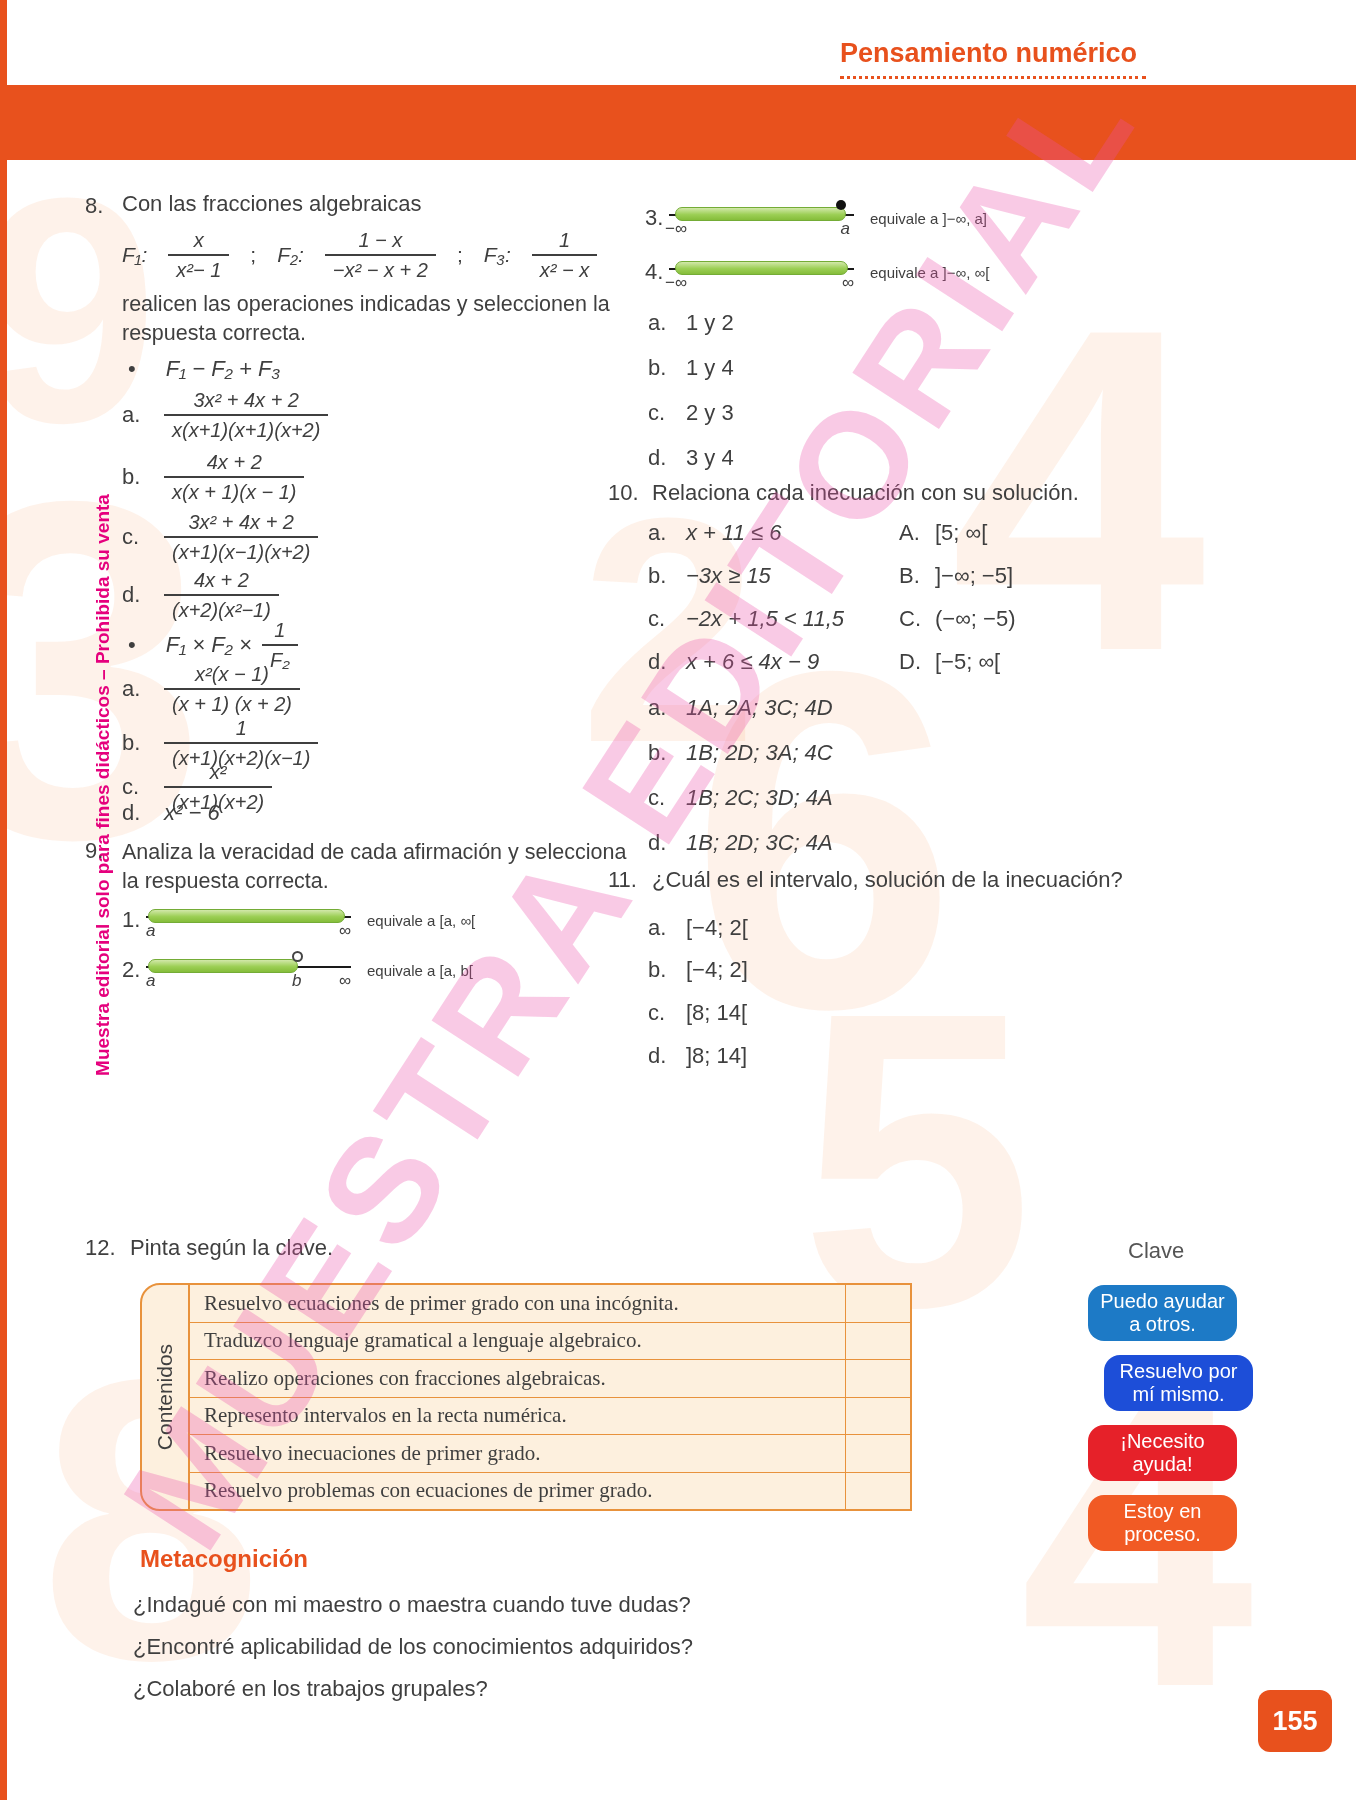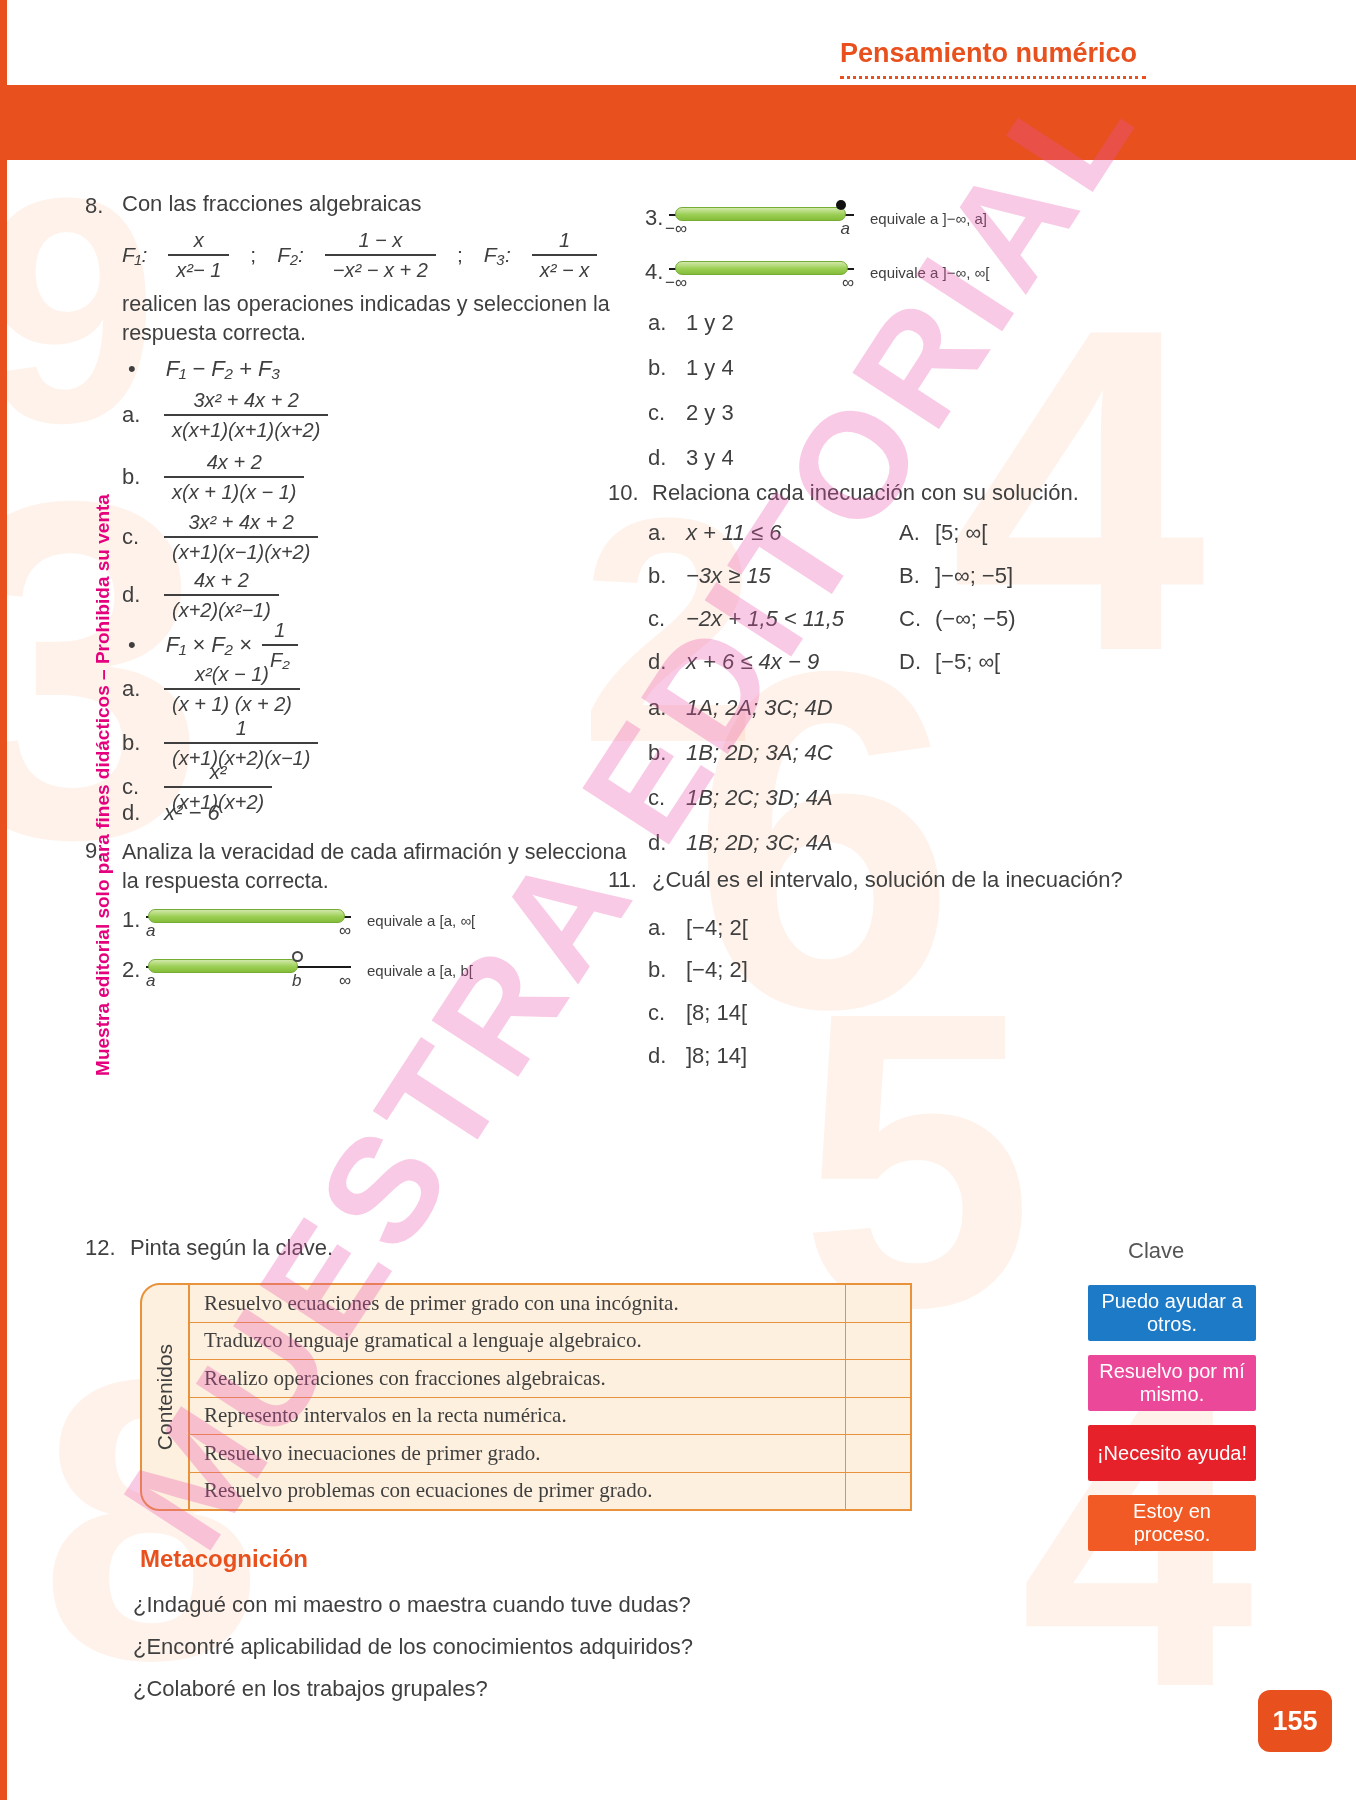--- a/index.html
+++ b/index.html
@@ -71,21 +71,21 @@
              align-items:center;justify-content:center;}
   .tbl-label span{transform:rotate(-90deg);white-space:nowrap;font-size:21px;}
   .tbl-rows{flex:1;display:flex;flex-direction:column;font-family:Liberation Serif, serif;}
   .tbl-row{flex:1;display:flex;border-top:1.5px solid #e8923c;}
   .tbl-row:first-child{border-top:none;}
   .tbl-cell{flex:1;display:flex;align-items:center;padding-left:14px;font-size:21px;}
   .tbl-blank{width:64px;flex:0 0 auto;border-left:1.5px solid #e8923c;}
 
   
   .clave-title{position:absolute;left:1128px;top:1238px;font-size:22px;color:#555;z-index:2;}
-  .clave-btn{position:absolute;left:1088px;width:168px;height:56px;border-radius:2px;color:#fff;
+  .clave-btn{position:absolute;left:1088px;width:149px;height:56px;border-radius:16px;color:#fff;
              display:flex;align-items:center;justify-content:center;text-align:center;
              font-size:20px;line-height:1.15;padding:4px;box-sizing:border-box;z-index:2;}
 
   .meta-title{position:absolute;left:140px;top:1545px;color:#e8511d;font-weight:bold;font-size:24px;z-index:2;}
   .meta-q{position:absolute;left:133px;font-size:22px;z-index:2;}
 
   .badge{position:absolute;left:1258px;top:1690px;width:74px;height:62px;background:#e8511d;
          border-radius:12px;color:#fff;display:flex;align-items:center;justify-content:center;
          font-size:27px;font-weight:bold;z-index:7;}
 </style>
@@ -367,21 +367,21 @@
       <div class="tbl-row">
         <div class="tbl-cell">Resuelvo problemas con ecuaciones de primer grado.</div>
         <div class="tbl-blank"></div>
       </div>
     </div>
   </div>
 
   <div class="clave-btn" style="top: 1285px; background-color: rgb(29, 122, 198);">
       <span>Puedo ayudar a otros.</span>
     </div>
-  <div class="clave-btn" style="top: 1355px; background-color: #ec4899;">
+  <div class="clave-btn" style="top: 1355px; background-color: #1d4ed8; margin-left: 16px;">
       <span>Resuelvo por mí mismo.</span>
     </div>
   <div class="clave-btn" style="top: 1425px; background-color: rgb(230, 33, 41);">
       <span>¡Necesito ayuda!</span>
     </div>
   <div class="clave-btn" style="top: 1495px; background-color: rgb(241, 90, 36);">
       <span>Estoy en proceso.</span>
     </div>
 
   <div class="meta-title">Metacognición</div>

